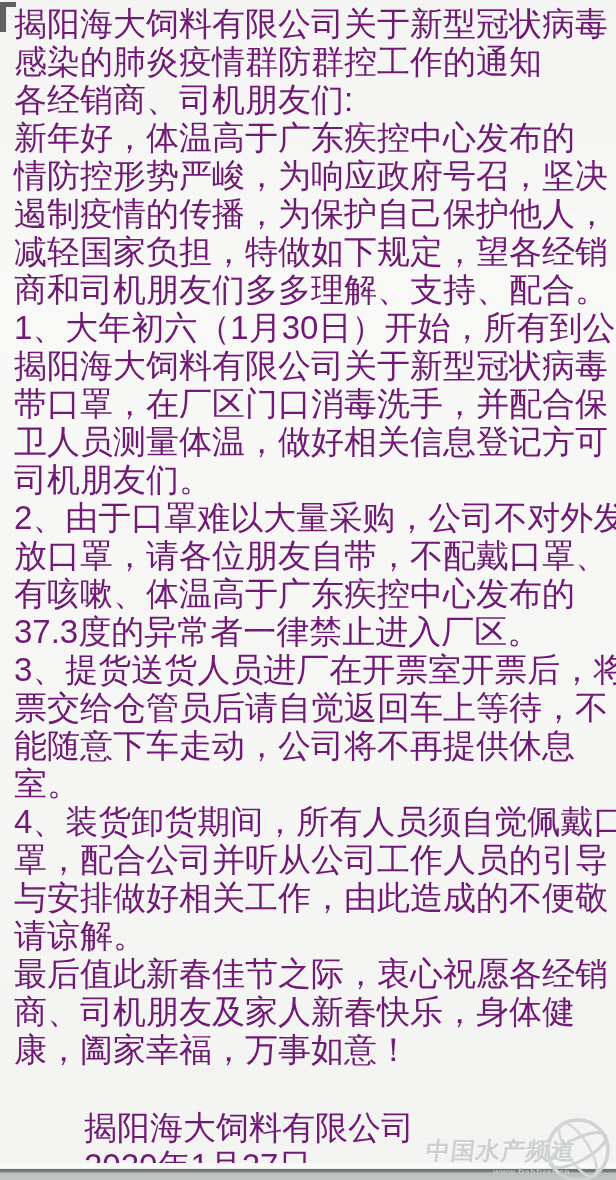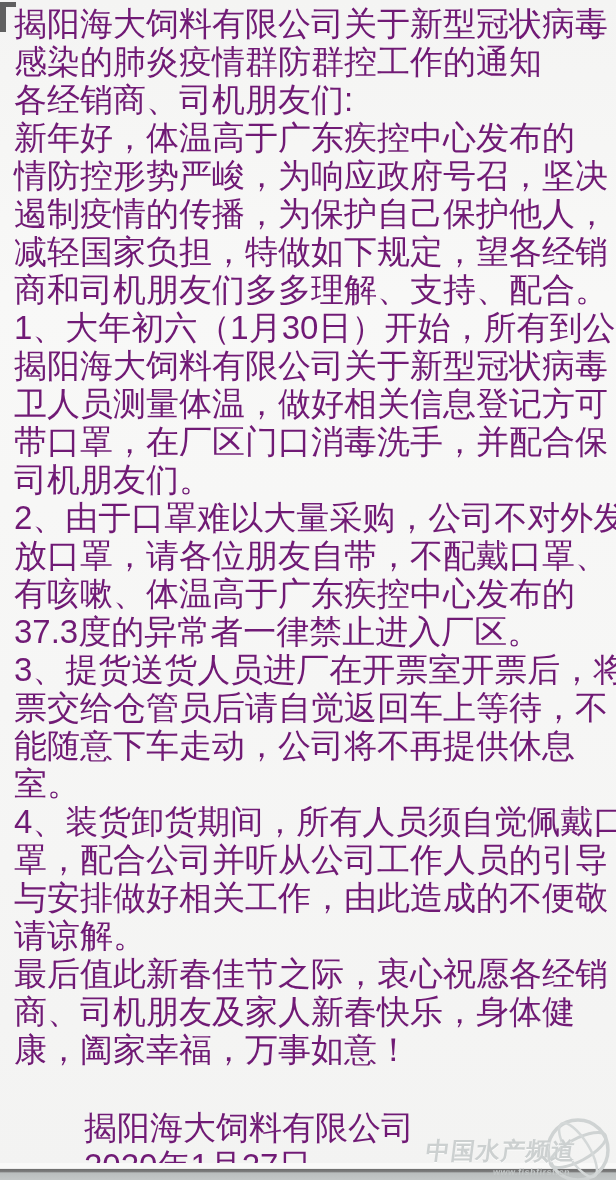--- a/index.html
+++ b/index.html
@@ -81,22 +81,22 @@
     <div class="line">揭阳海大饲料有限公司关于新型冠状病毒</div>
     <div class="line">感染的肺炎疫情群防群控工作的通知</div>
     <div class="line">各经销商、司机朋友们:</div>
     <div class="line">新年好，体温高于广东疾控中心发布的</div>
     <div class="line">情防控形势严峻，为响应政府号召，坚决</div>
     <div class="line">遏制疫情的传播，为保护自己保护他人，</div>
     <div class="line">减轻国家负担，特做如下规定，望各经销</div>
     <div class="line">商和司机朋友们多多理解、支持、配合。</div>
     <div class="line">1、大年初六（1月30日）开始，所有到公</div>
     <div class="line">揭阳海大饲料有限公司关于新型冠状病毒</div>
+    <div class="line">带口罩，在厂区门口消毒洗手，并配合保</div>
     <div class="line">卫人员测量体温，做好相关信息登记方可</div>
-    <div class="line">带口罩，在厂区门口消毒洗手，并配合保</div>
     <div class="line">司机朋友们。</div>
     <div class="line">2、由于口罩难以大量采购，公司不对外发</div>
     <div class="line">放口罩，请各位朋友自带，不配戴口罩、</div>
     <div class="line">有咳嗽、体温高于广东疾控中心发布的</div>
     <div class="line">37.3度的异常者一律禁止进入厂区。</div>
     <div class="line">3、提货送货人员进厂在开票室开票后，将</div>
     <div class="line">票交给仓管员后请自觉返回车上等待，不</div>
     <div class="line">能随意下车走动，公司将不再提供休息</div>
     <div class="line">室。</div>
     <div class="line">4、装货卸货期间，所有人员须自觉佩戴口</div>

